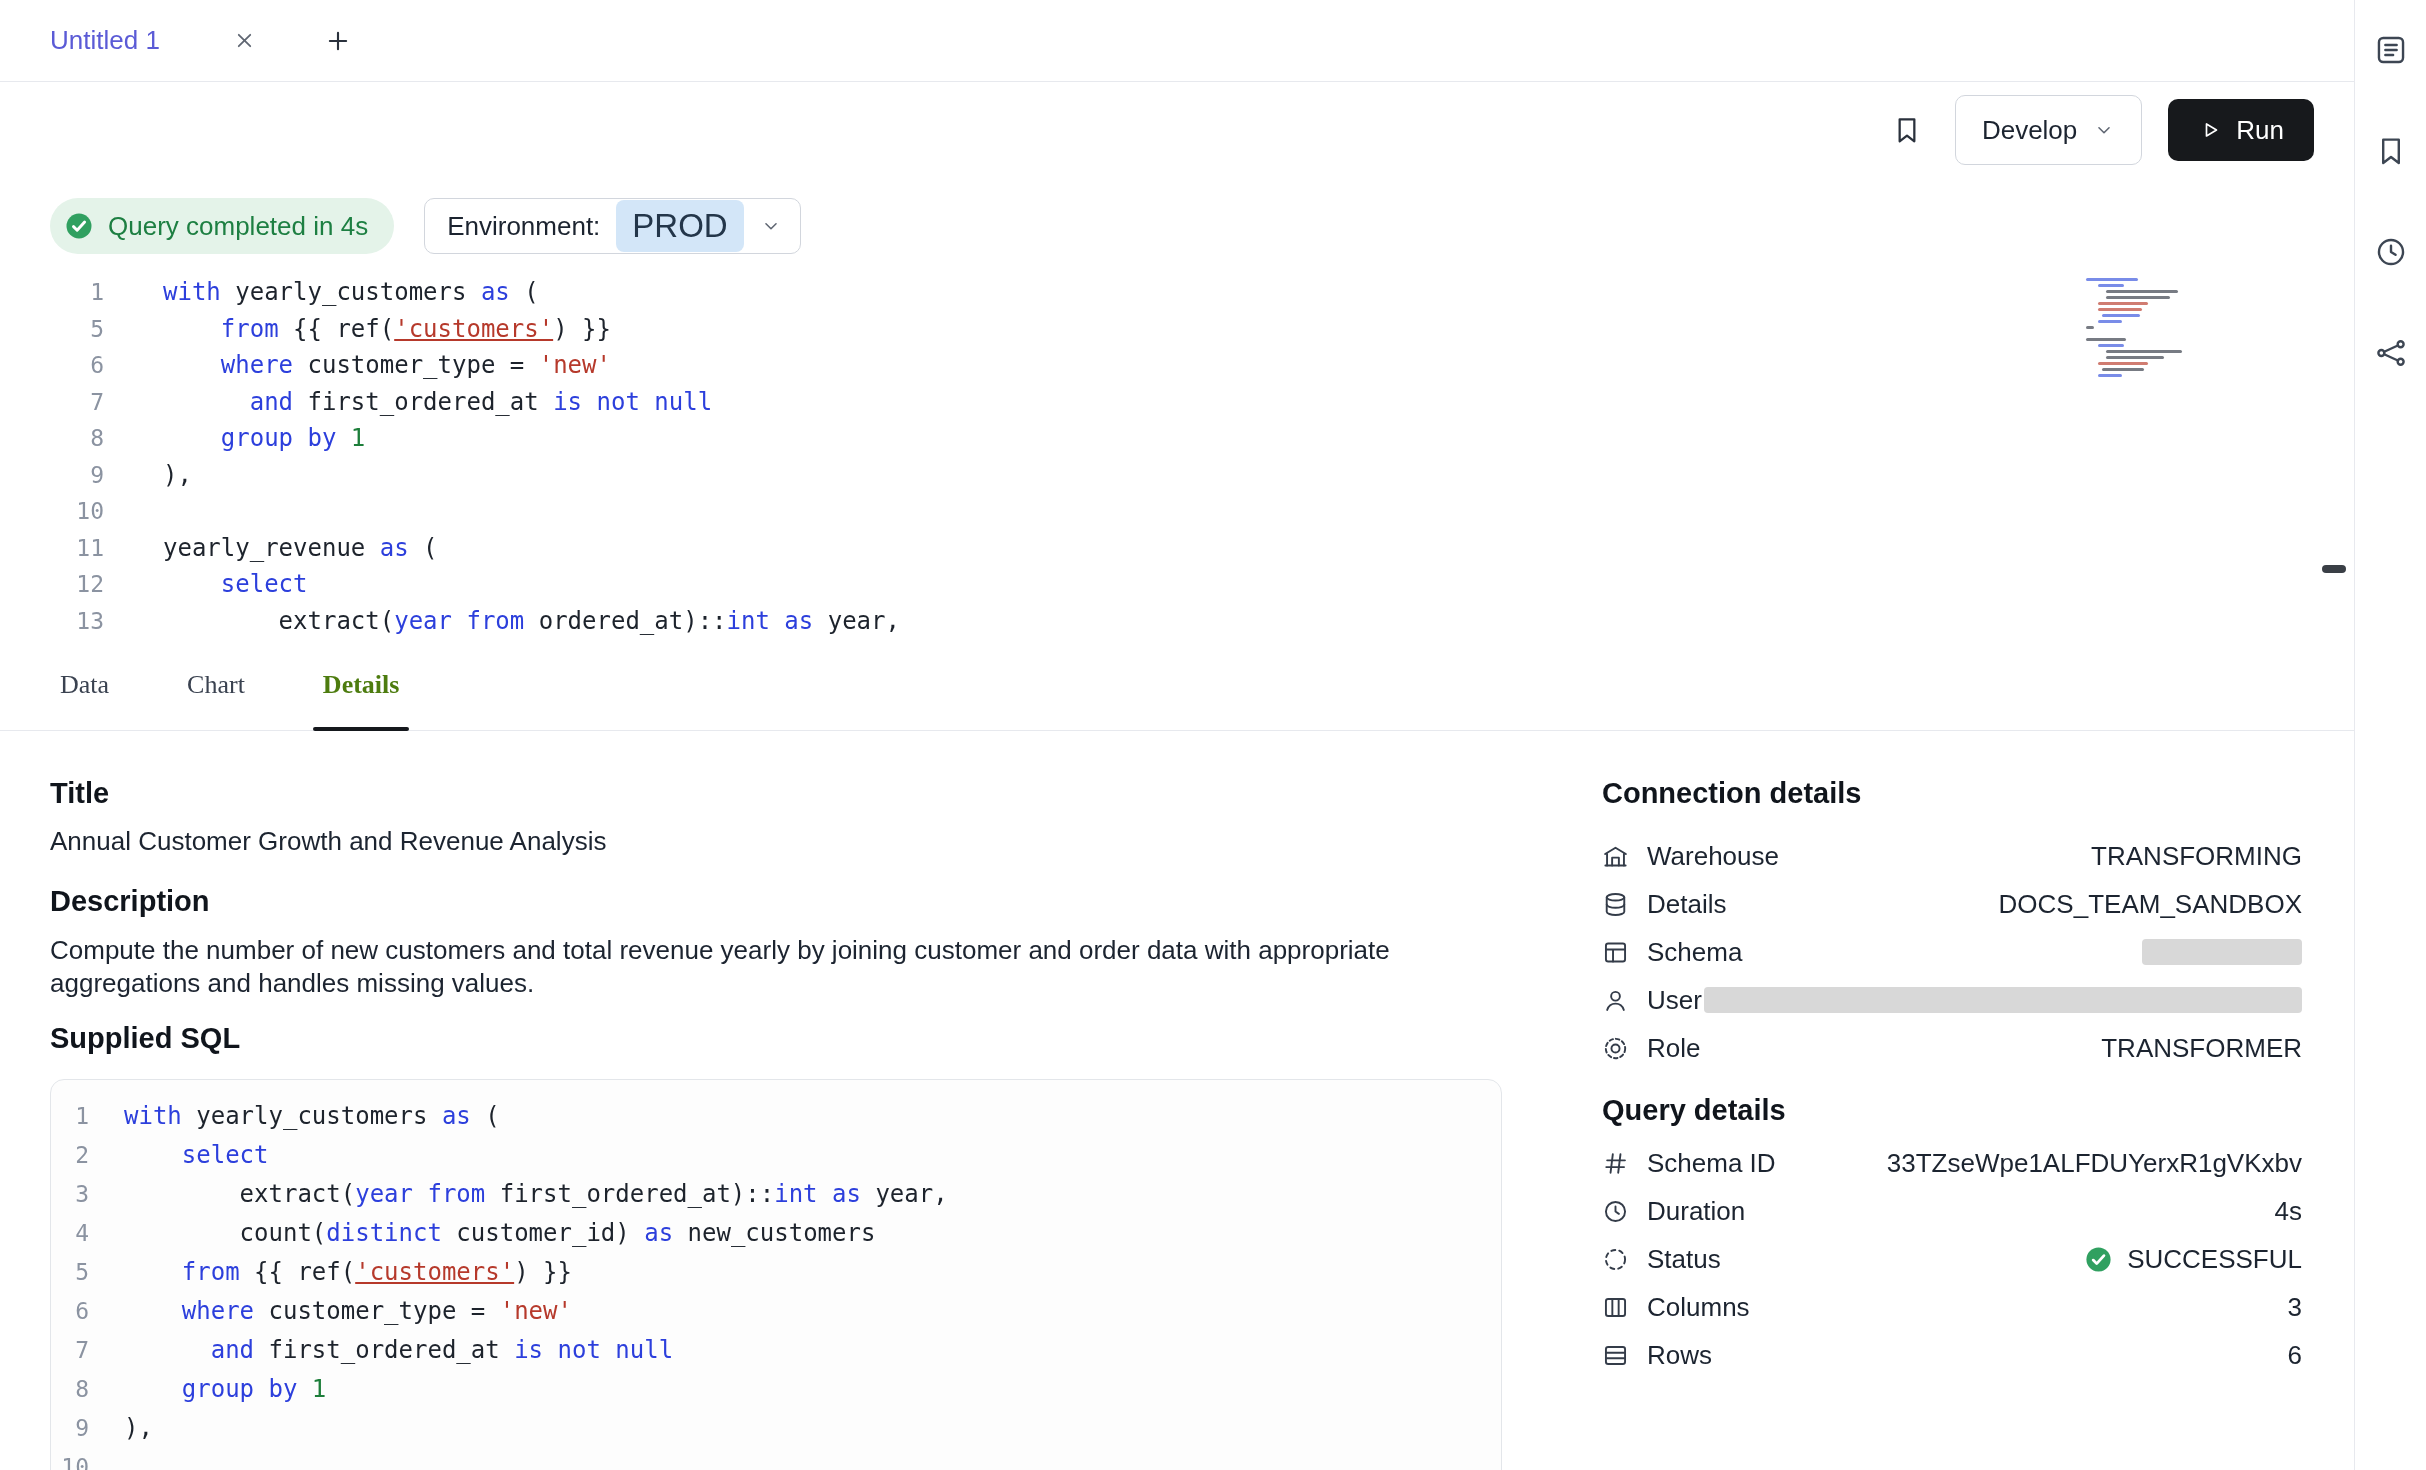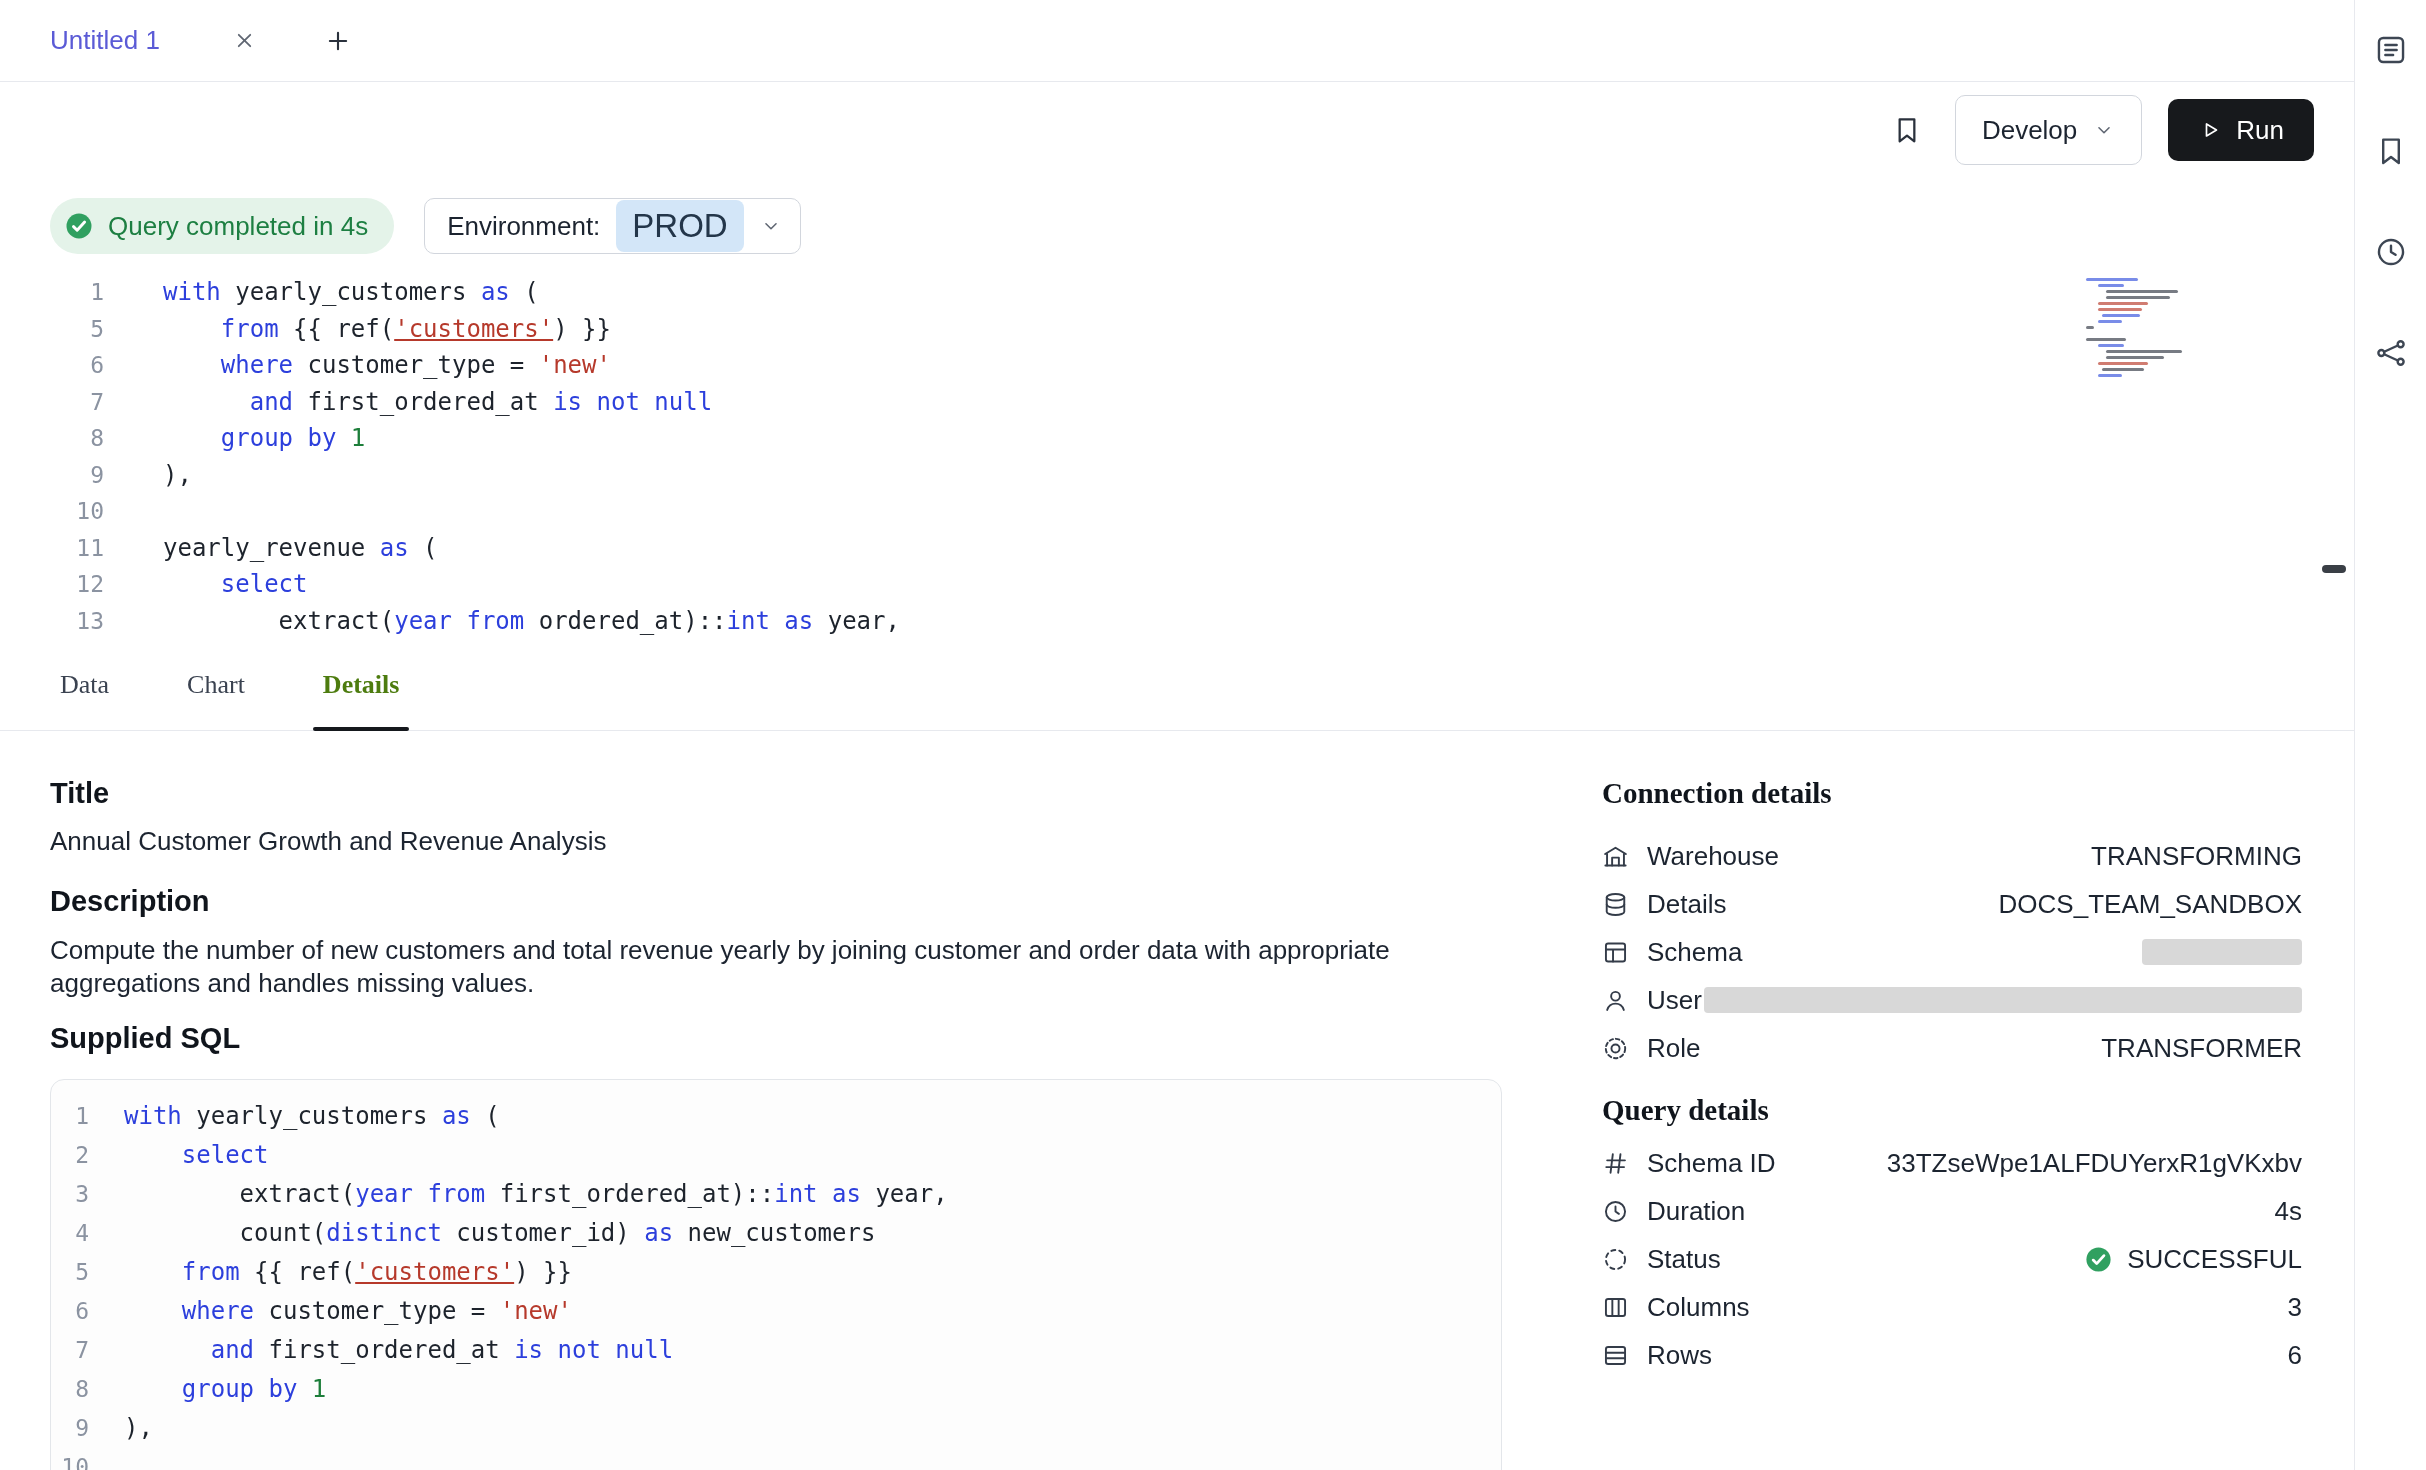--- a/index.html
+++ b/index.html
@@ -89,21 +89,21 @@
   .sec-heading { font-size:29px; font-weight:bold; color:#10151c; margin-bottom:16px; }
   .title-value { font-size:26px; margin-bottom:28px; }
   .desc-text { font-size:26px; line-height:33px; max-width:1390px; margin-bottom:22px; }
   .sql-heading { margin-bottom:24px; }
   .sql-block { width:1452px; border:1px solid #e3e6ea; border-radius:14px; background:#fdfdfd;
     padding:16px 0 20px; font-family:"DejaVu Sans Mono", monospace; font-size:24px; }
   .sql-block .code-line { height:39px; }
   .sql-block .gutter { width:38px; }
   .sql-block .code-text { padding-left:35px; }
 
-  .details-right .sec-heading { margin-bottom:22px;font-family:Liberation Serif, serif; }
+  .details-right .sec-heading { margin-bottom:22px; }
   .qd-heading { margin-top:22px; margin-bottom:12px !important; }
   .detail-row { display:flex; align-items:center; justify-content:space-between;
     height:48px; font-size:26px; }
   .row-left { display:flex; align-items:center; gap:18px; }
   .row-icon { width:27px; height:27px; color:#343c49; display:flex; }
   .row-icon svg { width:27px; height:27px; }
   .row-value { display:flex; align-items:center; gap:14px; }
   .redacted { display:inline-block; height:26px; border-radius:4px;
     background:var(--redact_gray,#d8d8d8); }
   .check-circle { display:flex; }

